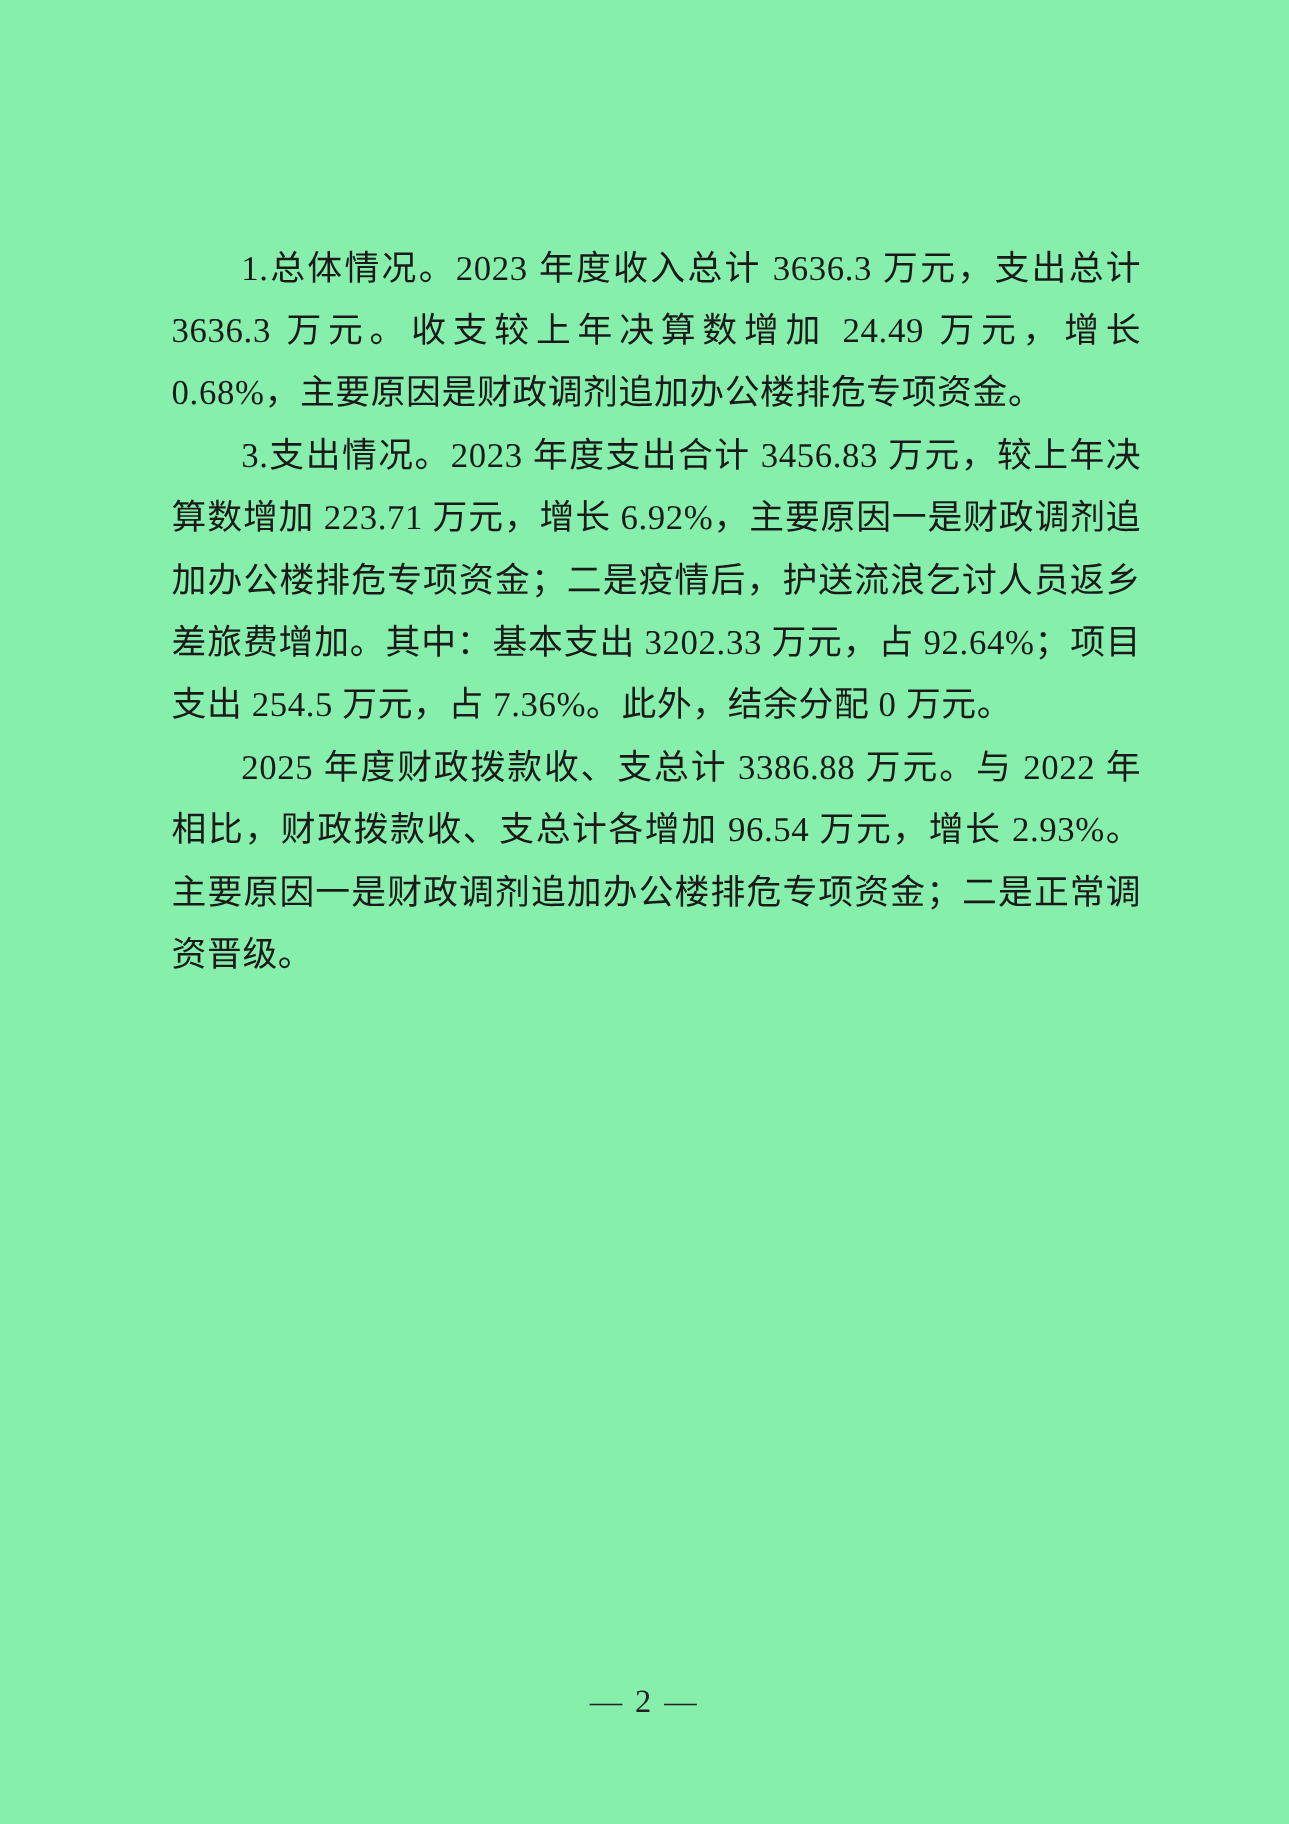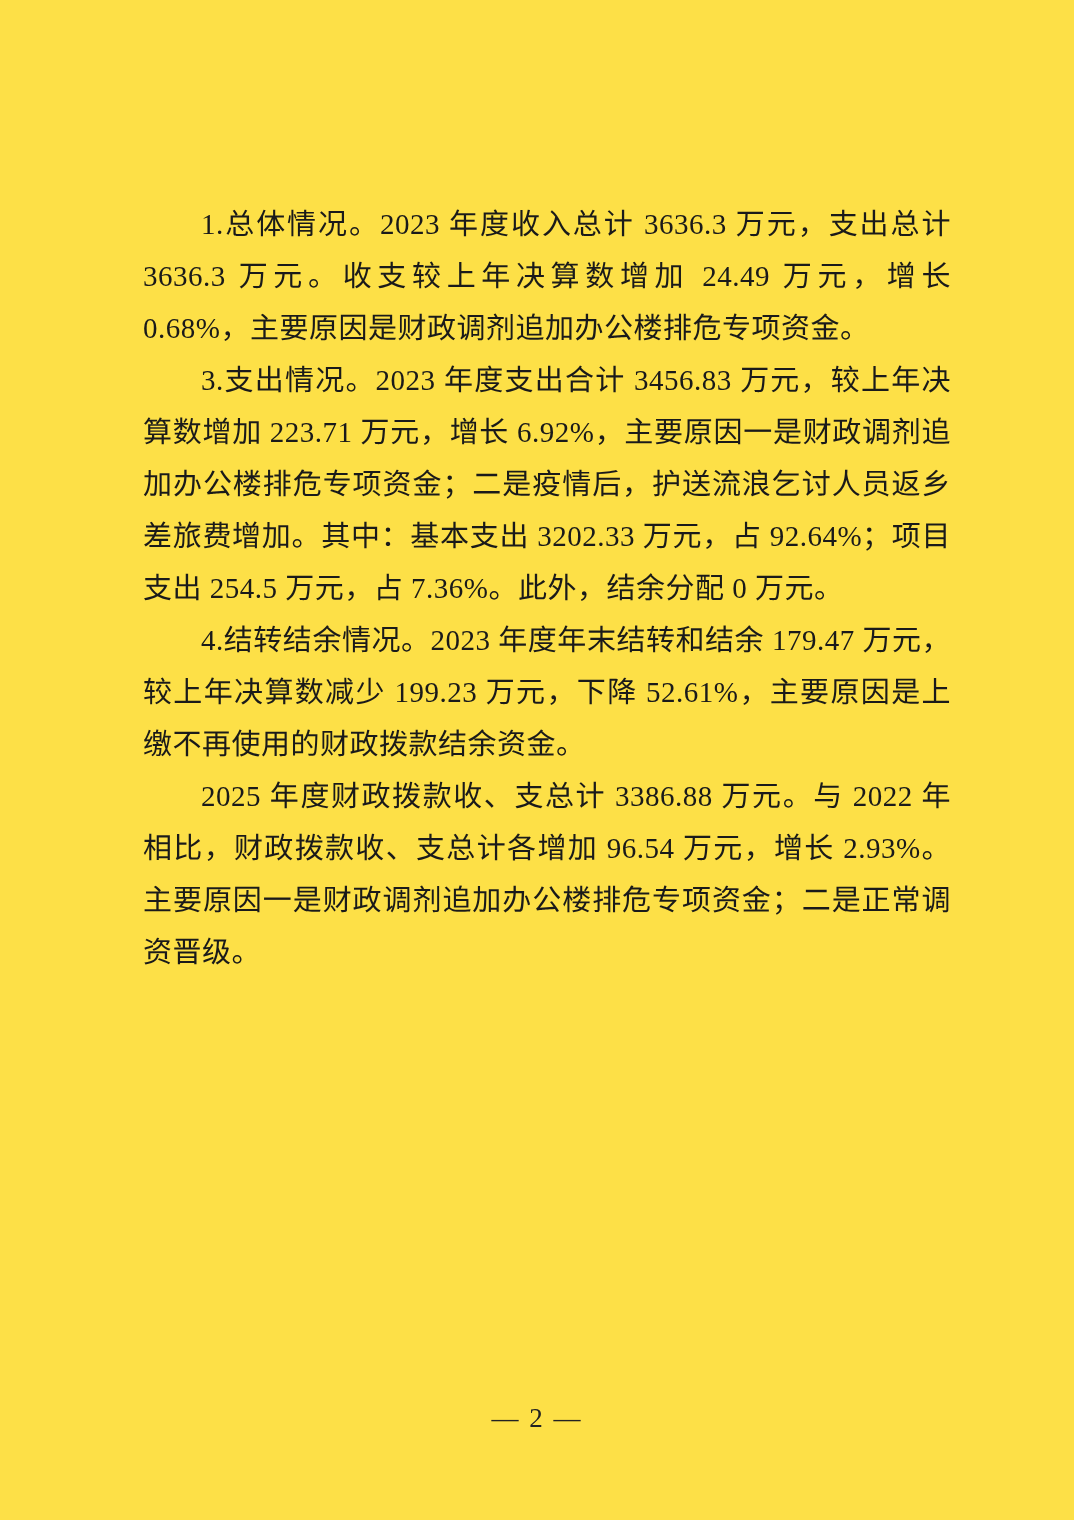--- a/index.html
+++ b/index.html
@@ -14,21 +14,21 @@
     font-family: "Liberation Serif", "DejaVu Serif", serif;
     color: #1a1a1a;
     overflow: hidden;
   }
   .doc-page {
     position: absolute;
     left: 0;
     top: 0;
     width: 1074px;
     height: 1520px;
-    background: #fde047;
+    background: #86efac;
   }
   .doc-body {
     position: absolute;
     left: 143px;
     top: 198px;
     width: 808px;
   }
   .para {
     margin: 0;
     font-size: 29px;
@@ -63,21 +63,20 @@
 <body>
 
 <div class="doc-page">
 
   <div class="doc-body">
     <p class="para">1.总体情况。2023 年度收入总计 3636.3 万元，支出总计 3636.3 万元。收支较上年决算数增加 24.49 万元，增长 0.68%，主要原因是财政调剂追加办公楼排危专项资金。</p>
 
 
     <p class="para">3.支出情况。2023 年度支出合计 3456.83 万元，较上年决算数增加 223.71 万元，增长 6.92%，主要原因一是财政调剂追加办公楼排危专项资金；二是疫情后，护送流浪乞讨人员返乡差旅费增加。其中：基本支出 3202.33 万元，占 92.64%；项目支出 254.5 万元，占 7.36%。此外，结余分配 0 万元。</p>
 
-    <p class="para">4.结转结余情况。2023 年度年末结转和结余 179.47 万元，较上年决算数减少 199.23 万元，下降 52.61%，主要原因是上缴不再使用的财政拨款结余资金。</p>
 
 
     <p class="para">2025 年度财政拨款收、支总计 3386.88 万元。与 2022 年相比，财政拨款收、支总计各增加 96.54 万元，增长 2.93%。主要原因一是财政调剂追加办公楼排危专项资金；二是正常调资晋级。</p>
 
   </div>
 
   <div class="page-footer">— 2 —</div>
 
 </div>
 

